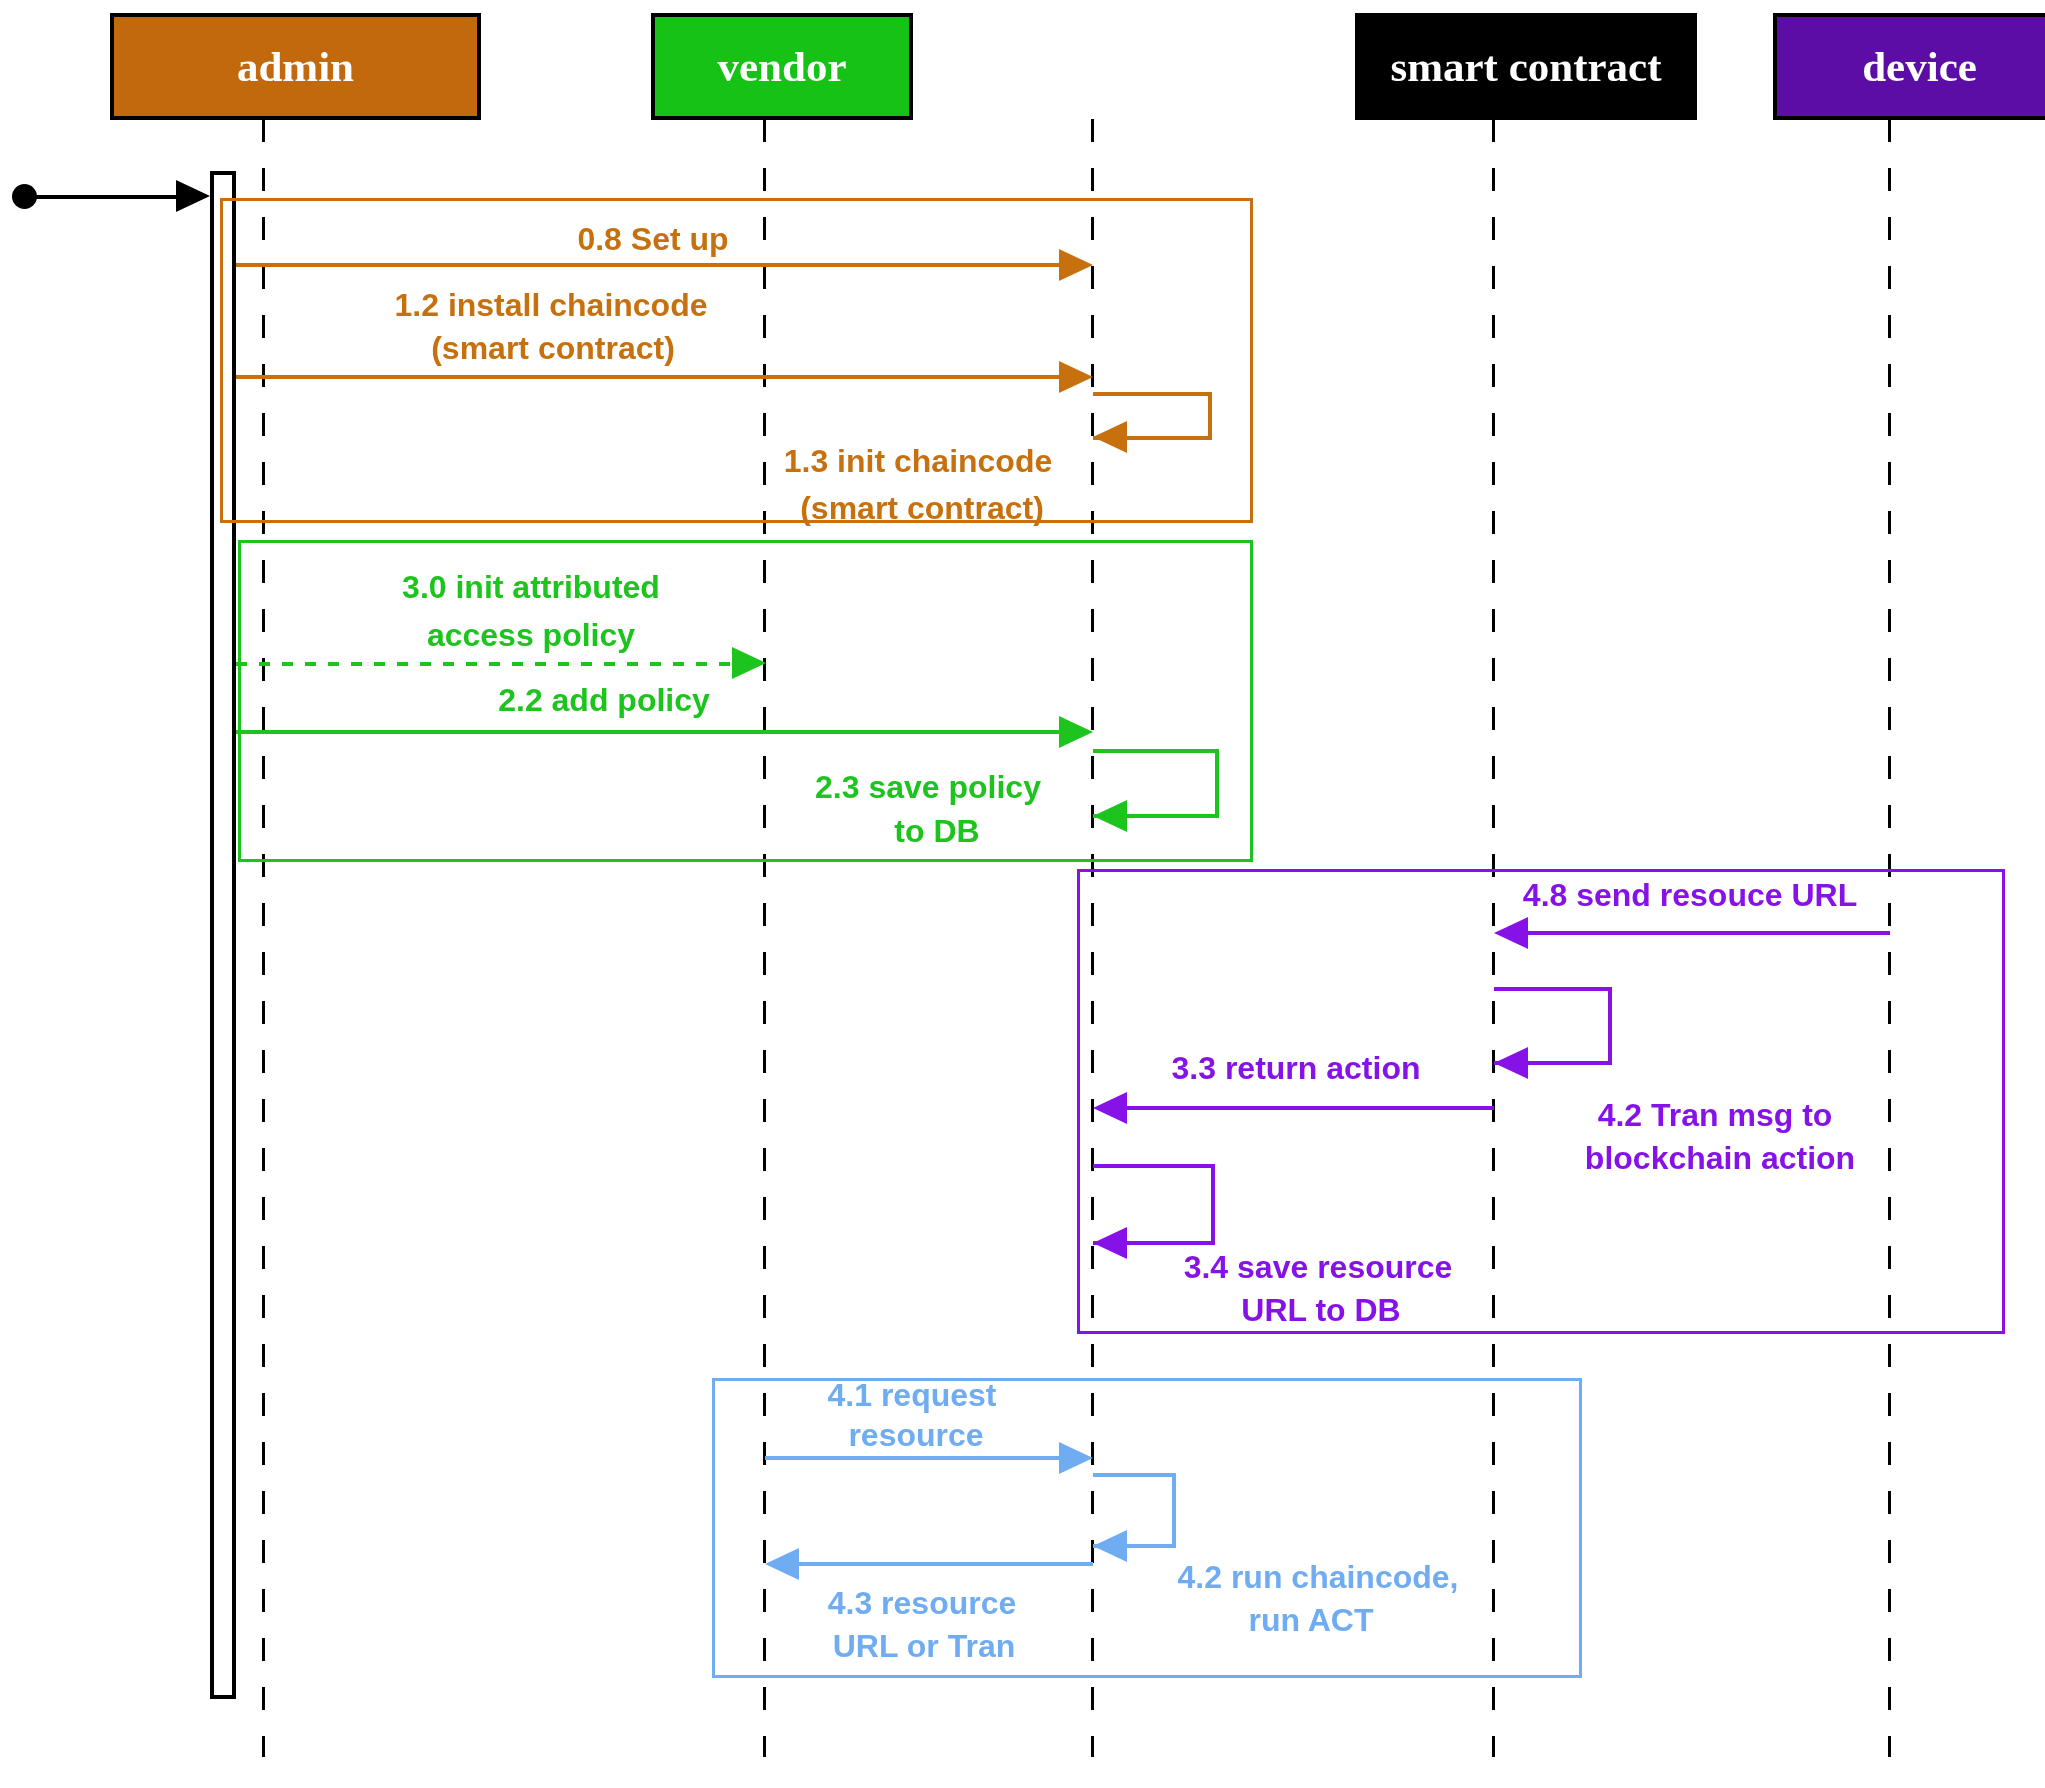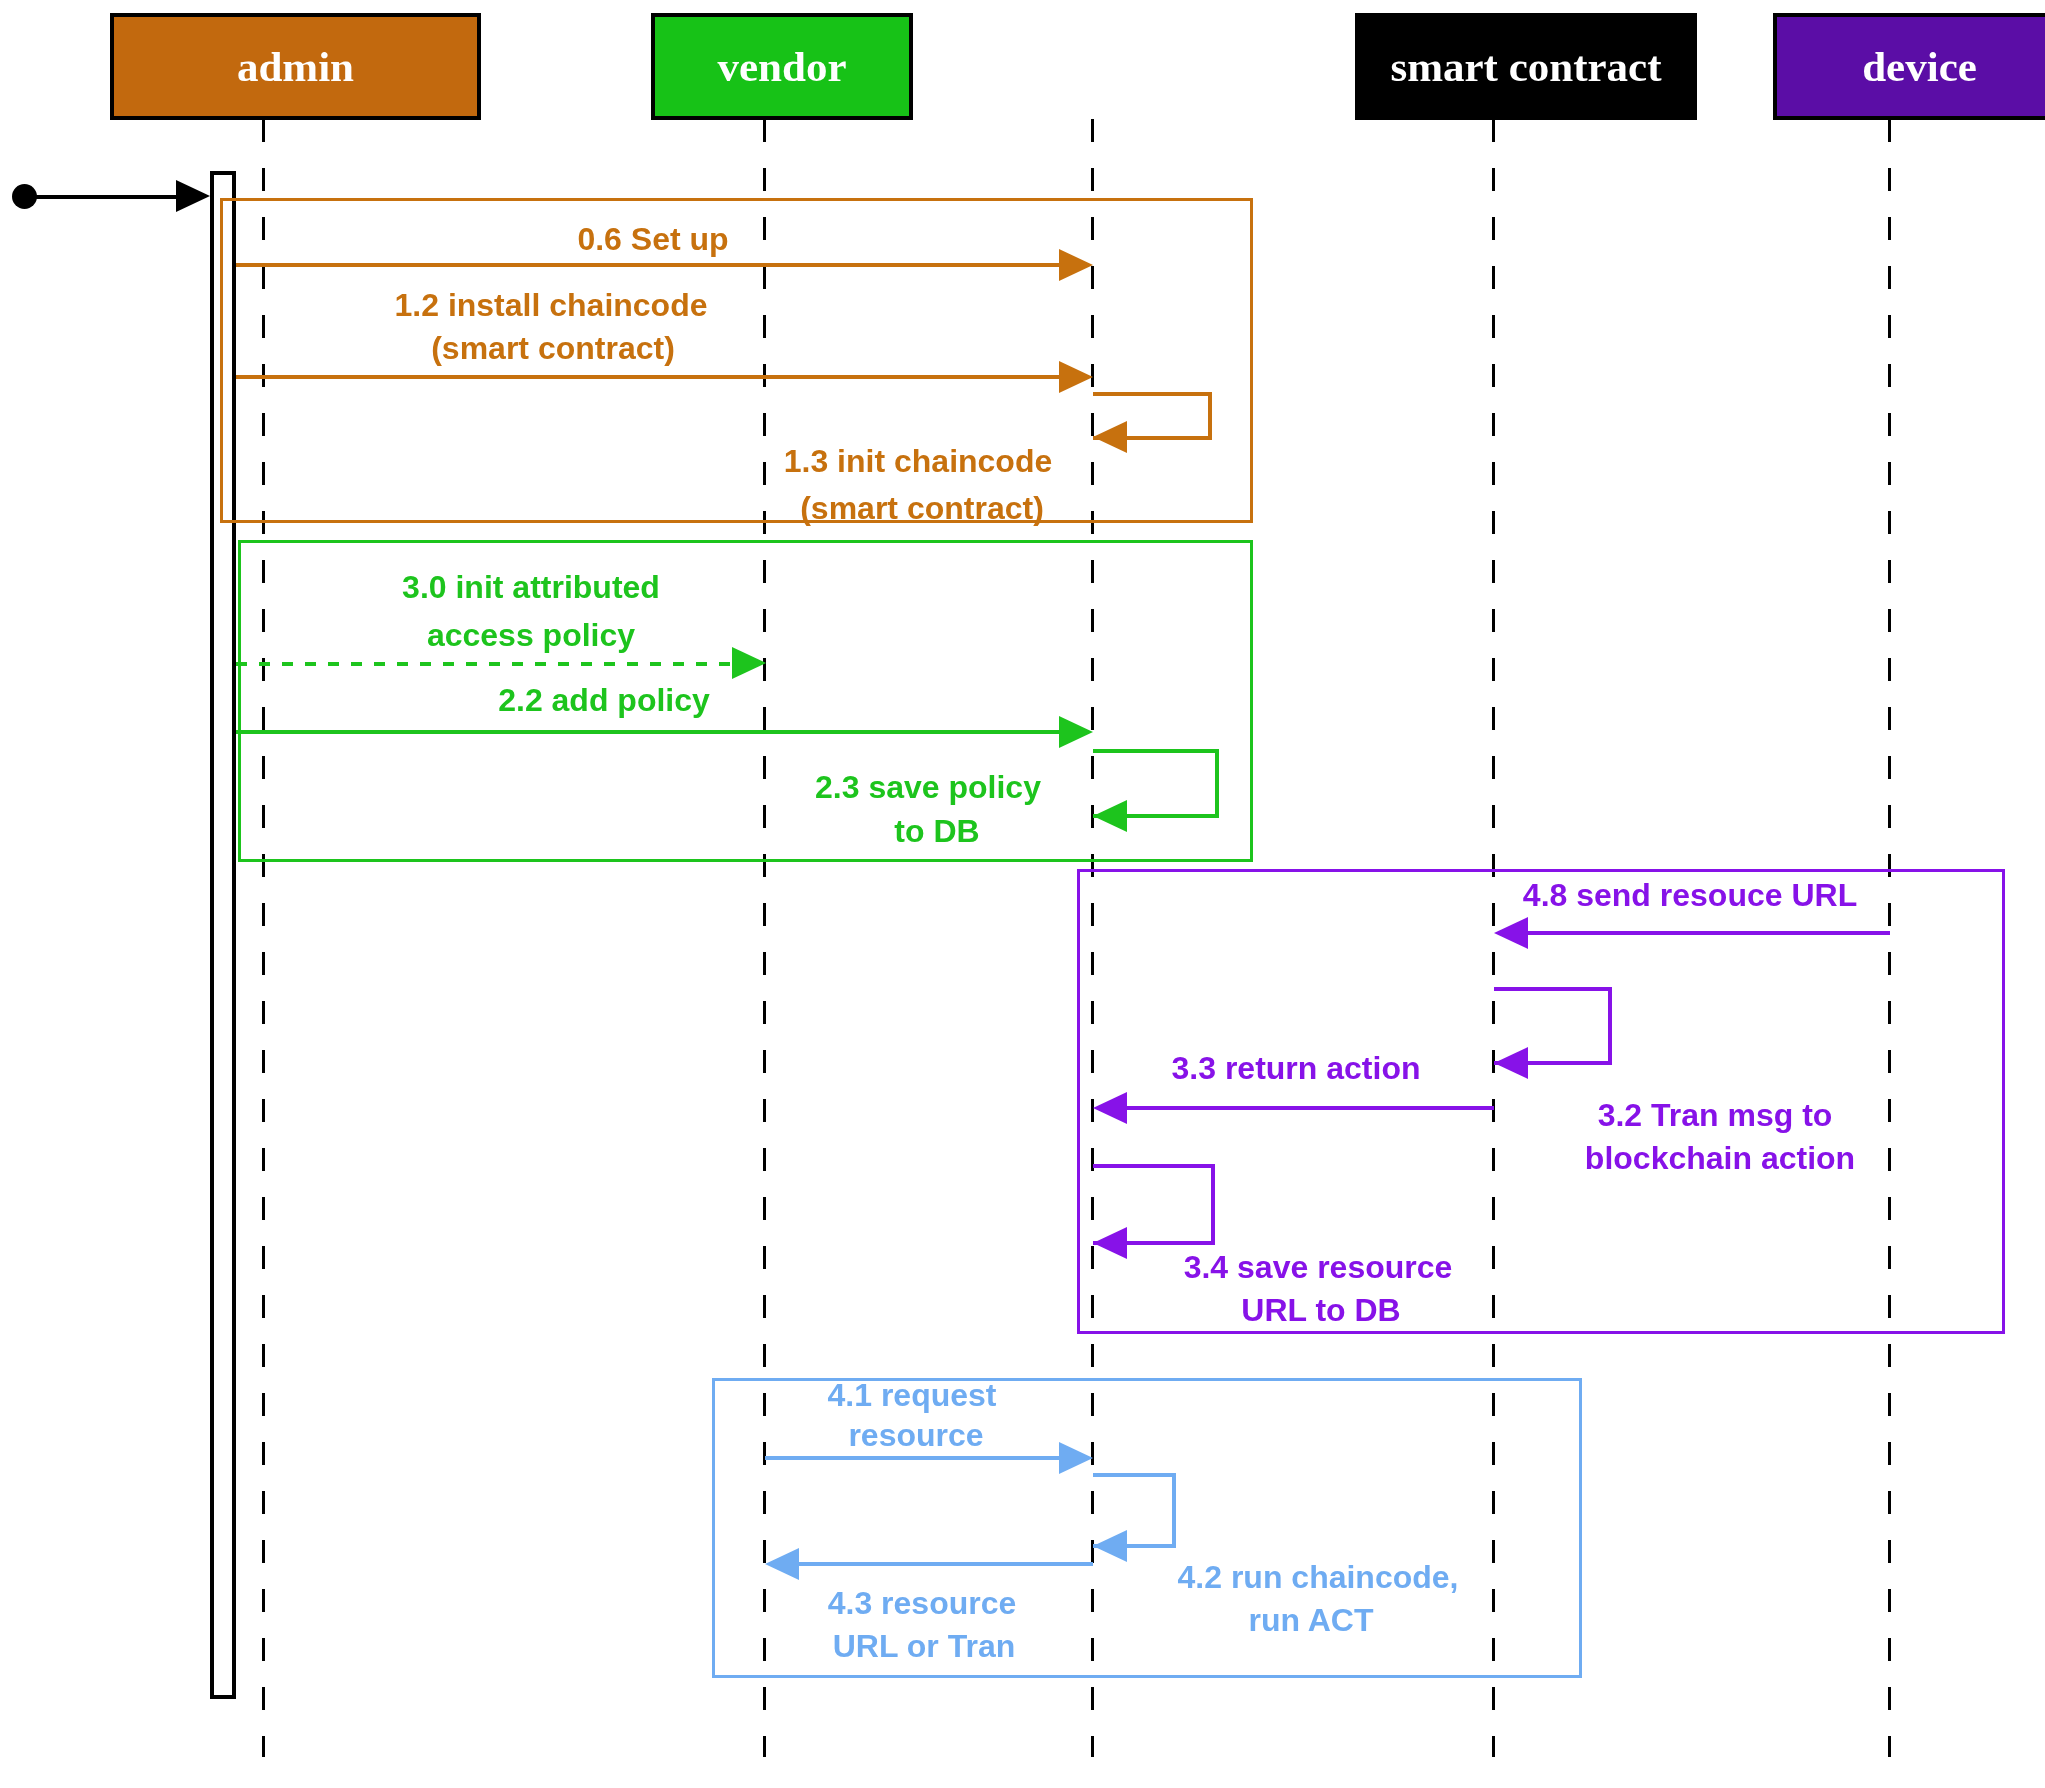--- a/index.html
+++ b/index.html
@@ -56,21 +56,21 @@
   <div class="hline bk" style="left:31px;top:195px;width:147px"></div>
   <div class="tri tri-r ak" style="left:176px;top:180px"></div>
 
   <div class="frame fo" style="left:220px;top:198px;width:1033px;height:325px"></div>
   <div class="frame fg" style="left:238px;top:540px;width:1015px;height:322px"></div>
   <div class="frame fp" style="left:1077px;top:869px;width:928px;height:465px"></div>
   <div class="frame fb" style="left:712px;top:1378px;width:870px;height:300px"></div>
 
   <div class="hline bo" style="left:236px;top:263px;width:824px"></div>
   <div class="tri tri-r ao" style="left:1059px;top:249px"></div>
-  <div class="mlabel co" style="left:653px;top:239px">0.6 Set up</div>
+  <div class="mlabel co" style="left:653px;top:239px">0.8 Set up</div>
 
   <div class="hline bo" style="left:236px;top:375px;width:824px"></div>
   <div class="tri tri-r ao" style="left:1059px;top:361px"></div>
   <div class="mlabel co" style="left:551px;top:305px">1.2 install chaincode</div>
   <div class="mlabel co" style="left:553px;top:348px">(smart contract)</div>
 
   <div class="loop fo" style="left:1093px;top:392px;width:119px;height:48px"></div>
   <div class="tri tri-l ao" style="left:1093px;top:421px"></div>
   <div class="mlabel co" style="left:918px;top:461px">1.3 init chaincode</div>
   <div class="mlabel co" style="left:922px;top:508px">(smart contract)</div>
@@ -88,21 +88,21 @@
   <div class="tri tri-l ag" style="left:1093px;top:800px"></div>
   <div class="mlabel cg" style="left:928px;top:787px">2.3 save policy</div>
   <div class="mlabel cg" style="left:937px;top:831px">to DB</div>
 
   <div class="hline bp" style="left:1528px;top:931px;width:362px"></div>
   <div class="tri tri-l ap" style="left:1494px;top:917px"></div>
   <div class="mlabel cp" style="left:1690px;top:895px">4.8 send resouce URL</div>
 
   <div class="loop fp" style="left:1494px;top:987px;width:118px;height:78px"></div>
   <div class="tri tri-l ap" style="left:1494px;top:1047px"></div>
-  <div class="mlabel cp" style="left:1715px;top:1115px">3.2 Tran msg to</div>
+  <div class="mlabel cp" style="left:1715px;top:1115px">4.2 Tran msg to</div>
   <div class="mlabel cp" style="left:1720px;top:1158px">blockchain action</div>
 
   <div class="hline bp" style="left:1127px;top:1106px;width:367px"></div>
   <div class="tri tri-l ap" style="left:1093px;top:1092px"></div>
   <div class="mlabel cp" style="left:1296px;top:1068px">3.3 return action</div>
 
   <div class="loop fp" style="left:1093px;top:1164px;width:122px;height:81px"></div>
   <div class="tri tri-l ap" style="left:1093px;top:1227px"></div>
   <div class="mlabel cp" style="left:1318px;top:1267px">3.4 save resource</div>
   <div class="mlabel cp" style="left:1321px;top:1310px">URL to DB</div>

